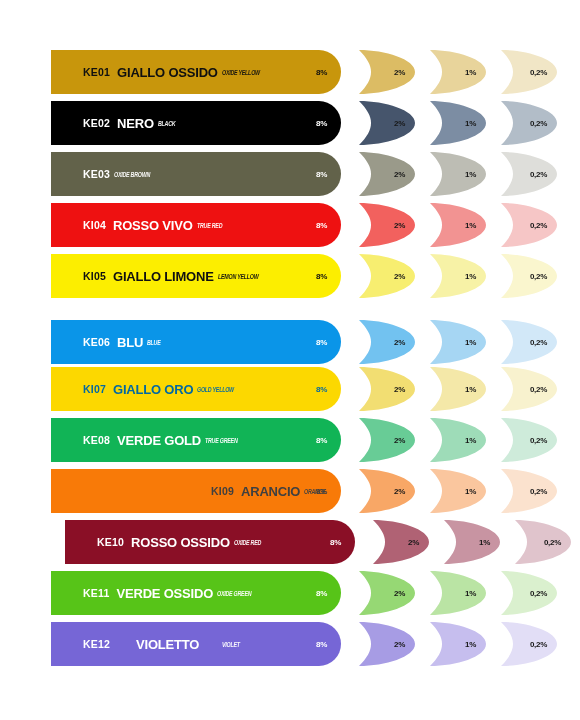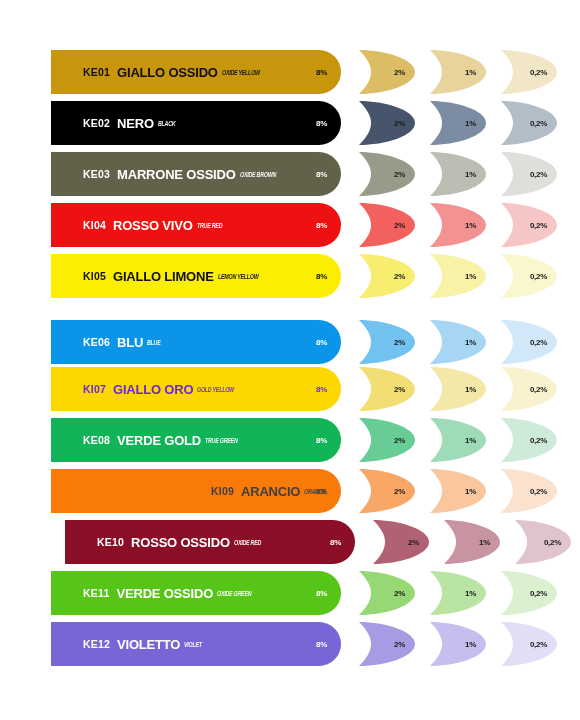--- a/index.html
+++ b/index.html
@@ -150,21 +150,20 @@
           <span class="pct">1%</span>
         </div>
         <div class="blob b3" style="background: rgb(178, 189, 200);">
           <span class="pct">0,2%</span>
         </div>
       </div>
     </div>
     <div class="row" style="top: 152px;">
       <div class="main-bar" style="background: rgb(98, 98, 74); color: rgb(255, 255, 255);">
         <span class="code">KE03</span>
-        <span class="name">MARRONE OSSIDO</span>
         <span class="en">OXIDE BROWN</span>
         <span class="pct-main">8%</span>
       </div>
       <div class="blobs">
         <div class="blob b1" style="background: rgb(154, 154, 138);">
           <span class="pct">2%</span>
         </div>
         <div class="blob b2" style="background: rgb(189, 189, 180);">
           <span class="pct">1%</span>
         </div>
@@ -224,21 +223,21 @@
         </div>
         <div class="blob b2" style="background: rgb(166, 214, 243);">
           <span class="pct">1%</span>
         </div>
         <div class="blob b3" style="background: rgb(210, 232, 248);">
           <span class="pct">0,2%</span>
         </div>
       </div>
     </div>
     <div class="row" style="top: 367px;">
-      <div class="main-bar" style="background: rgb(252, 216, 0); color: #6d28d9;">
+      <div class="main-bar" style="background: rgb(252, 216, 0); color: #0369a1;">
         <span class="code">KI07</span>
         <span class="name">GIALLO ORO</span>
         <span class="en">GOLD YELLOW</span>
         <span class="pct-main">8%</span>
       </div>
       <div class="blobs">
         <div class="blob b1" style="background: rgb(242, 222, 114);">
           <span class="pct">2%</span>
         </div>
         <div class="blob b2" style="background: rgb(244, 232, 168);">
@@ -319,21 +318,21 @@
         </div>
         <div class="blob b2" style="background: rgb(186, 228, 164);">
           <span class="pct">1%</span>
         </div>
         <div class="blob b3" style="background: rgb(218, 240, 206);">
           <span class="pct">0,2%</span>
         </div>
       </div>
     </div>
     <div class="row" style="top: 622px;">
-      <div class="main-bar" style="background: rgb(118, 102, 214); color: rgb(255, 255, 255);">
+      <div class="main-bar" style="background: rgb(118, 102, 214); color: rgb(255, 255, 255); gap: 19px;">
         <span class="code">KE12</span>
         <span class="name">VIOLETTO</span>
         <span class="en">VIOLET</span>
         <span class="pct-main">8%</span>
       </div>
       <div class="blobs">
         <div class="blob b1" style="background: rgb(167, 156, 228);">
           <span class="pct">2%</span>
         </div>
         <div class="blob b2" style="background: rgb(198, 190, 238);">

